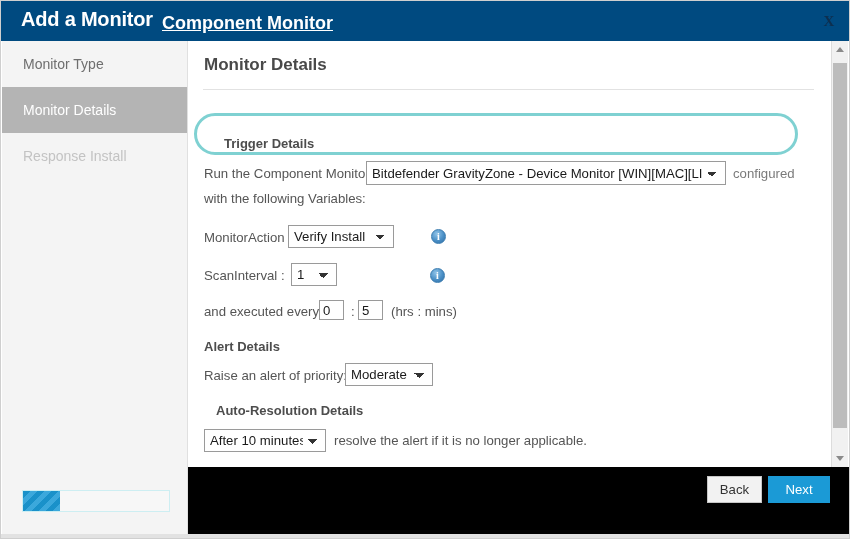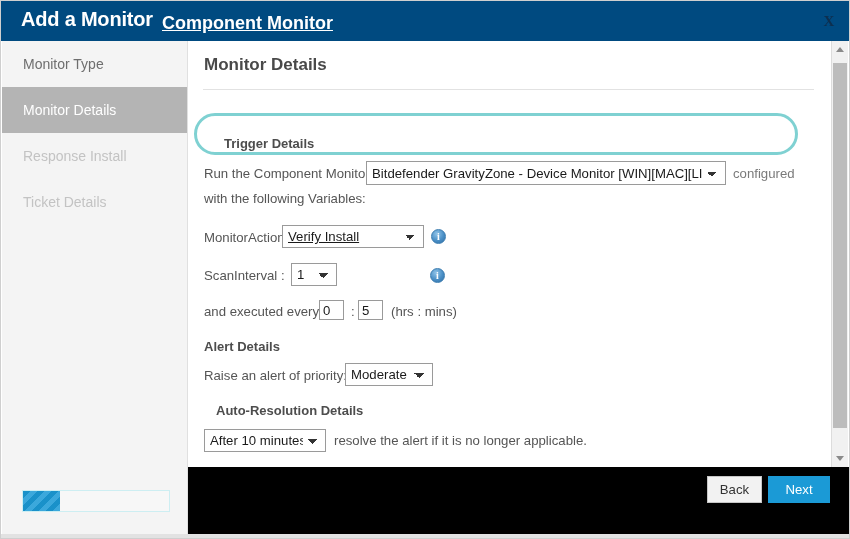--- a/index.html
+++ b/index.html
@@ -301,23 +301,20 @@
   <div class="sidebar">
     <div class="side-item">
       <span>Monitor Type</span>
     </div>
     <div class="side-item active">
       <span>Monitor Details</span>
     </div>
     <div class="side-item disabled">
       <span>Response Install</span>
     </div>
-    <div class="side-item disabled">
-      <span>Ticket Details</span>
-    </div>
 
     <div class="progress-wrap">
       <div class="progress-fill" id="progress-fill" style="width: 25%;"></div>
     </div>
   </div>
 
   <div class="content">
 
     <div class="page-title">Monitor Details</div>
     <div class="divider"></div>
@@ -330,21 +327,21 @@
 
     <select class="ctl" style="left:178px; top:120px; width:360px; height:24px;">
       <option>Bitdefender GravityZone - Device Monitor [WIN][MAC][LIN]</option>
     </select>
 
     <div class="txt" style="left:545px; top:125px; color:#7a7a7a;">configured</div>
 
     <div class="txt" style="left:16px; top:150px;">with the following Variables:</div>
 
     <div class="txt" style="left:16px; top:189px;">MonitorAction :</div>
-    <select class="ctl" style="left:94px; top:184px; width:142px; height:23px;text-decoration:underline;">
+    <select class="ctl" style="left:100px; top:184px; width:106px; height:23px;">
       <option>Verify Install</option>
     </select>
     <div class="info-icon" style="left:243px; top:188px;">i</div>
 
     <div class="txt" style="left:16px; top:227px;">ScanInterval :</div>
     <select class="ctl" style="left:103px; top:222px; width:46px; height:23px;">
       <option>1</option>
     </select>
     <div class="info-icon" style="left:242px; top:227px;">i</div>
 

